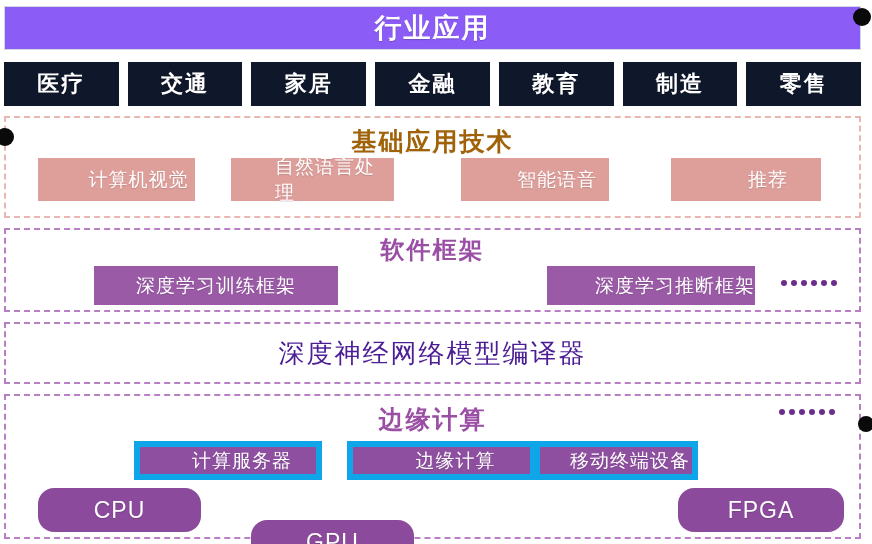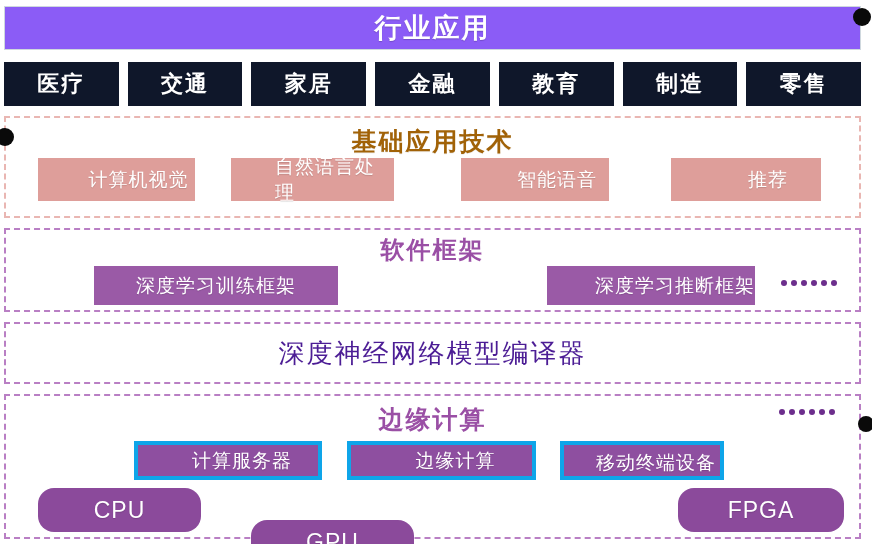--- a/index.html
+++ b/index.html
@@ -201,21 +201,21 @@
     position: absolute;
     left: 0;
     top: 92px;
     width: 100%;
     height: 45px;
   }
   .chip-hw-mid {
     background: #8E4FA0;
     height: 39px;
     top: 0;
-    border: 4px solid #0ea5e9;
+    border: 6px solid #0ea5e9;
     padding-left: 28px;
   }
   .chip-hw-mid span { font-size: 19px; }
   .chip-hw-bot {
     background: #8B4A9B;
     height: 44px;
     top: 0;
     border-radius: 16px;
   }
   .chip-hw-bot span {
@@ -317,21 +317,21 @@
         <i></i>
     </div>
 
     <div class="hw-row-mid">
       <div class="chip chip-hw-mid" style="left:128px;width:188px;">
         <span>计算服务器</span>
       </div>
       <div class="chip chip-hw-mid" style="left:341px;width:189px;">
         <span>边缘计算</span>
       </div>
-      <div class="chip chip-hw-mid" style="left:554px;width:164px;align-items:flex-end;">
+      <div class="chip chip-hw-mid" style="left:528px;width:164px;align-items:flex-end;">
         <span>移动终端设备</span>
       </div>
     </div>
 
     <div class="hw-row-bottom">
       <div class="chip chip-hw-bot" style="left:32px;width:163px;">
         <span>CPU</span>
       </div>
       <div class="chip chip-hw-bot" style="left:245px;width:163px;margin-top:32px;">
         <span>GPU</span>

